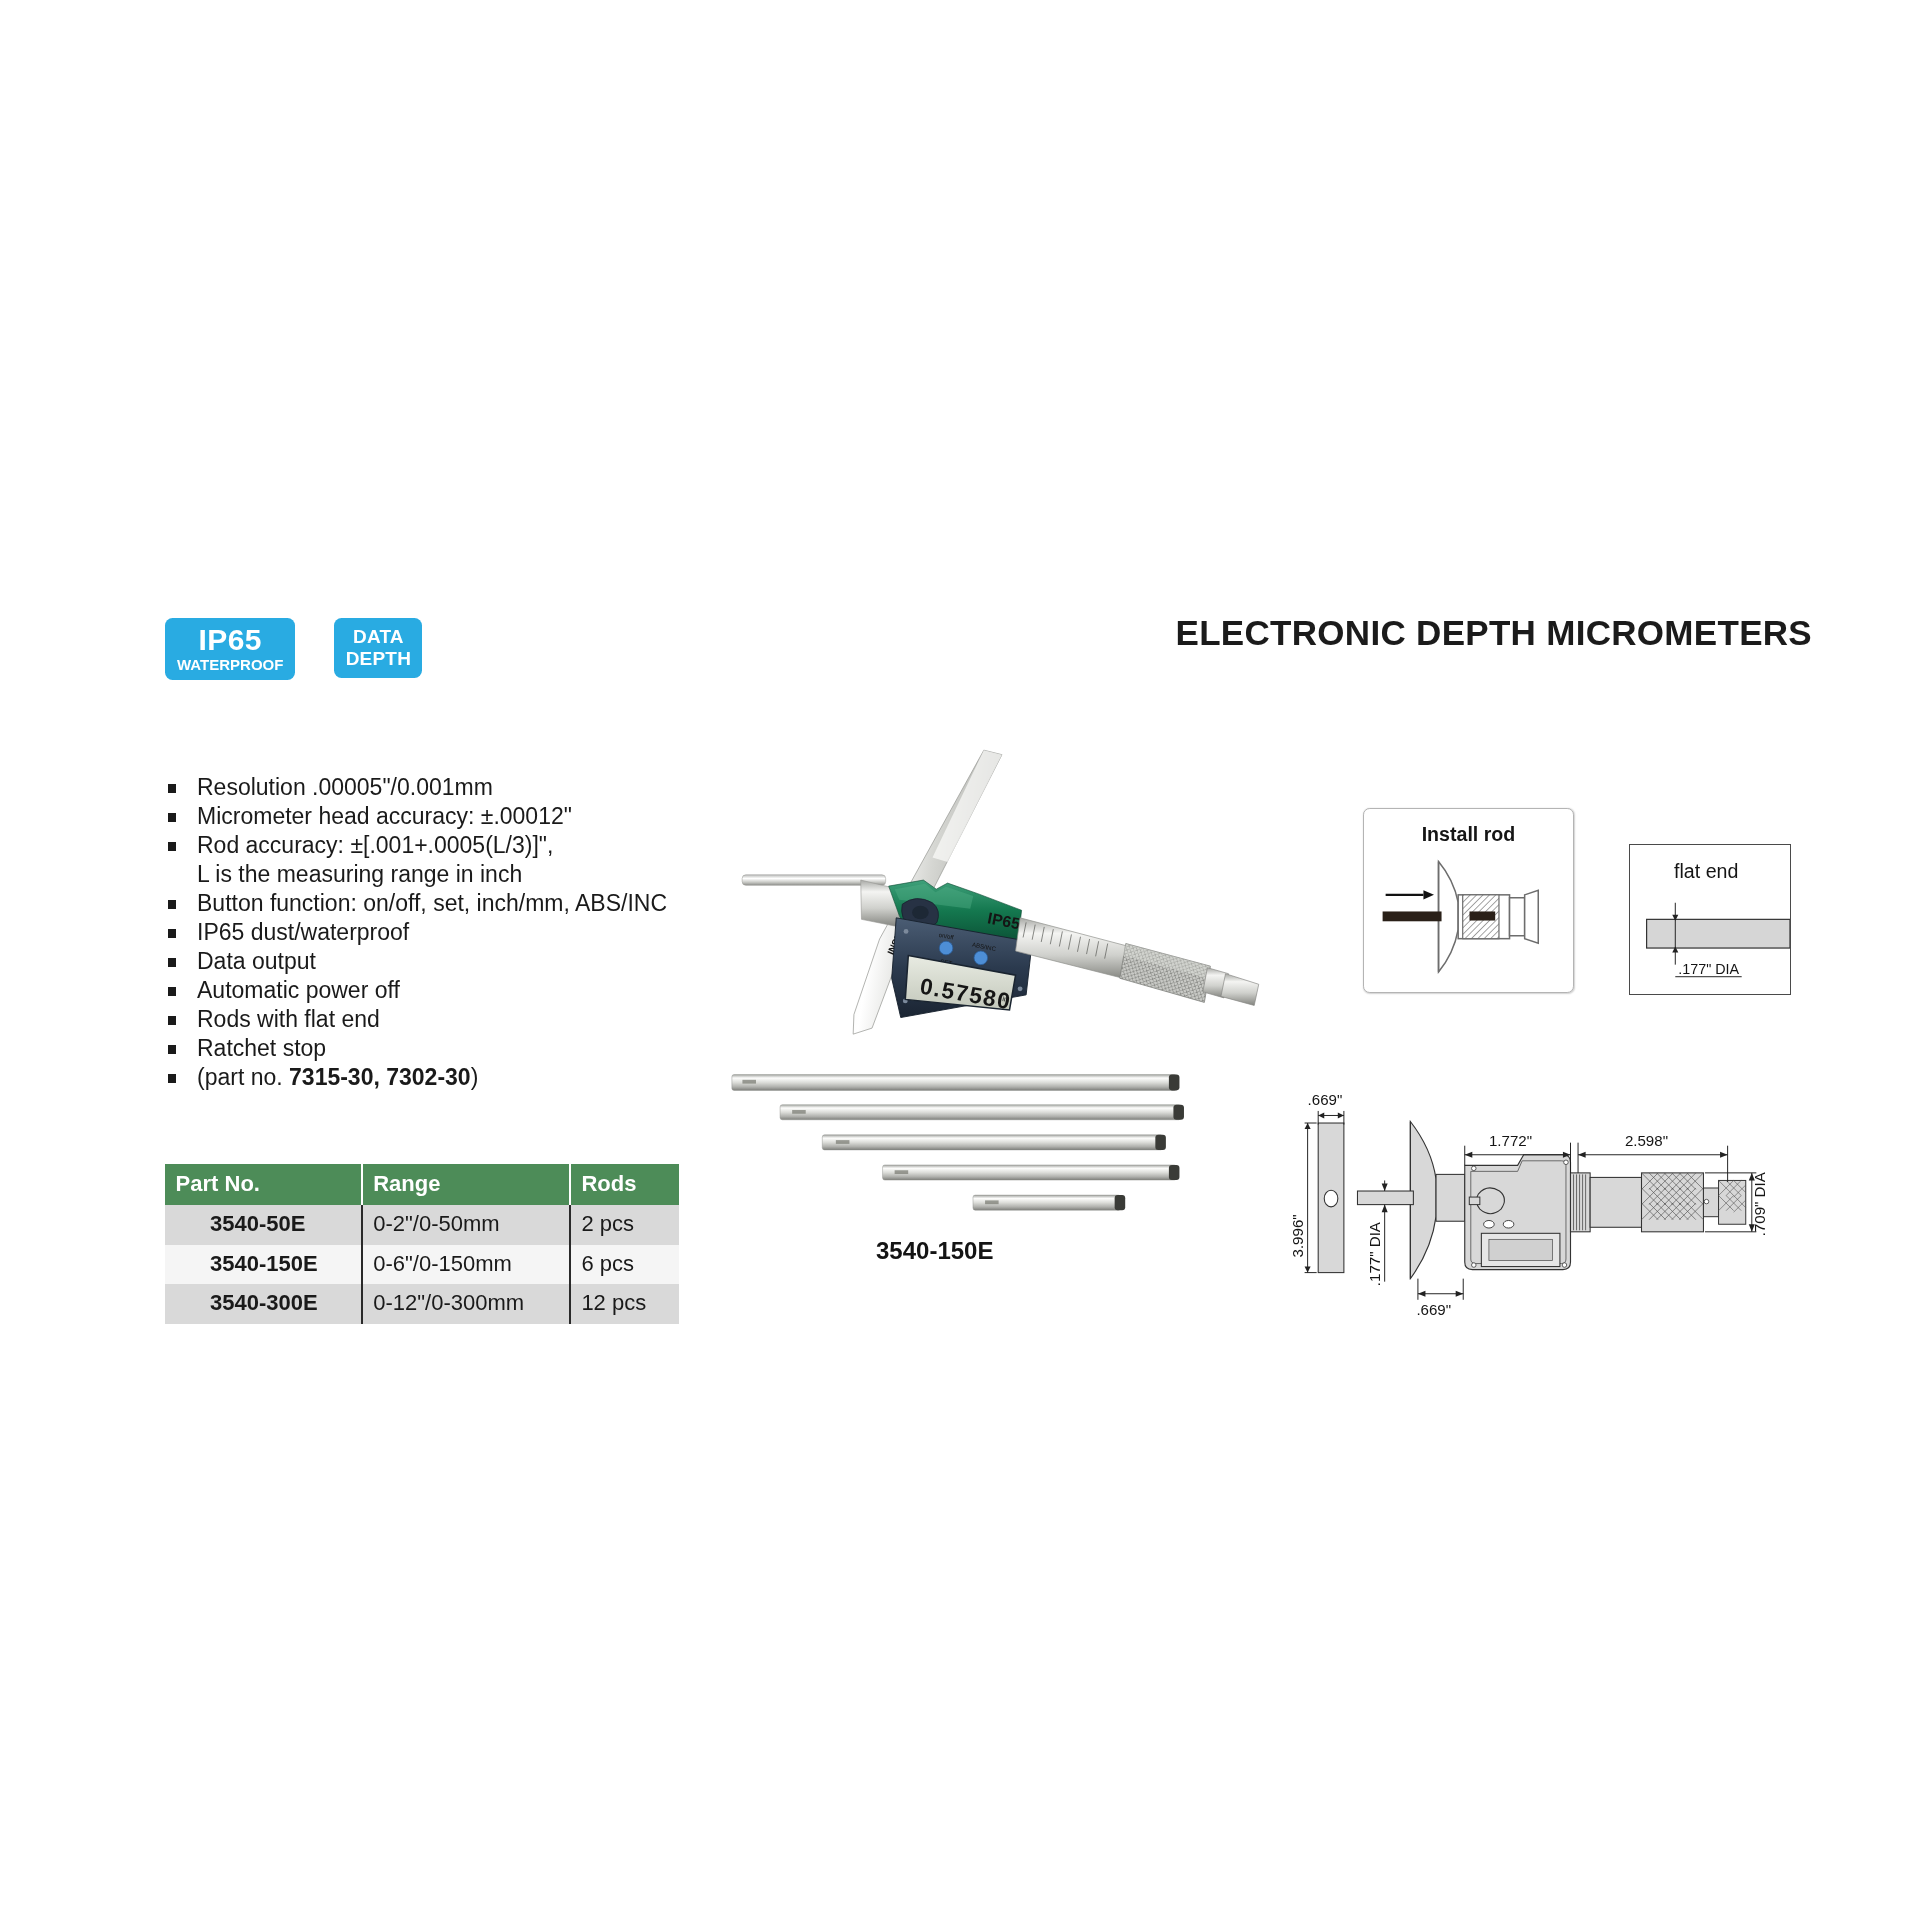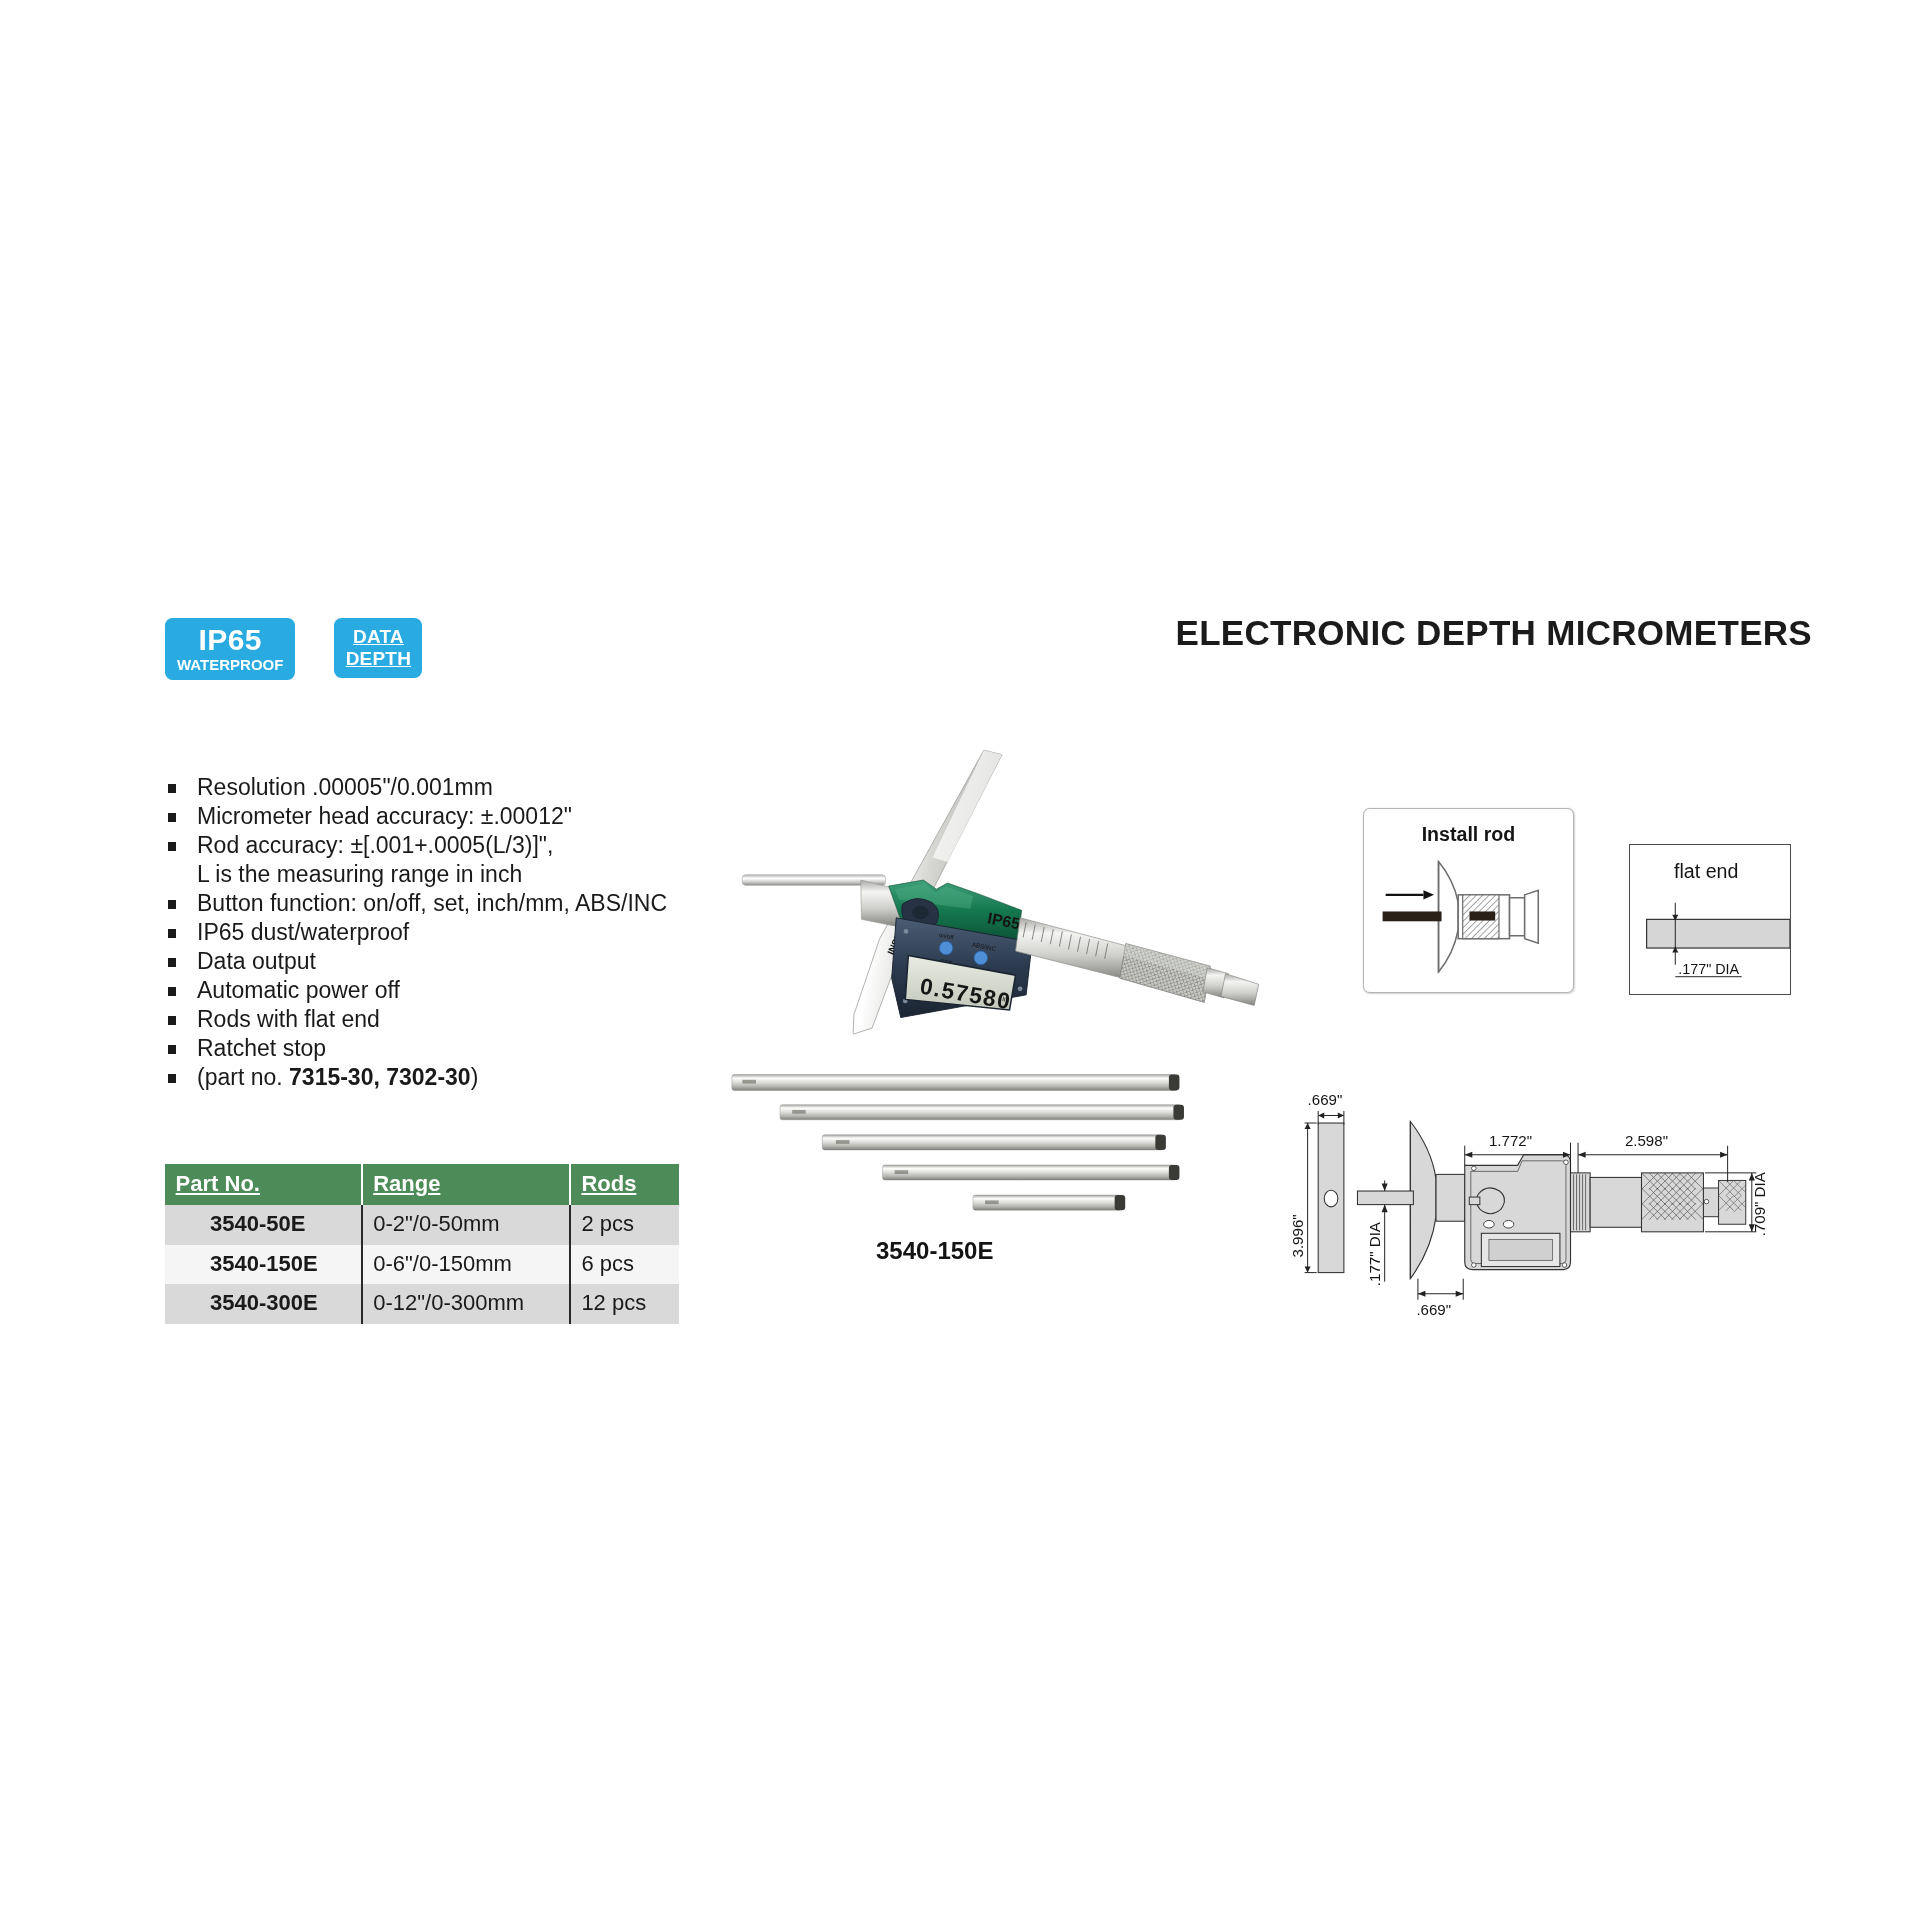--- a/index.html
+++ b/index.html
@@ -43,21 +43,20 @@
     display: block;
     margin-bottom: 2.3px;
   }
   .badge-ip65 .b-sub {
     font-size: 15px;
     letter-spacing: 0px;
     display: block;
   }
   .badge-data {
     padding: 9px 11.3px 9.8px 11.3px;
-    text-decoration: underline;
   }
   .badge-data .b-l1,
   .badge-data .b-l2 {
     display: block;
     font-size: 19px;
     letter-spacing: 0.2px;
   }
   .badge-data .b-l1 { margin-bottom: 3px; }
 
   
@@ -109,21 +108,20 @@
     font-size: 22px;
   }
   #spec-table th {
     background: #4d8c58;
     color: #ffffff;
     font-weight: bold;
     text-align: left;
     padding: 6.8px 10.6px 8.3px 10.6px;
     border-right: 2.3px solid #ffffff;
     white-space: nowrap;
-    text-decoration: underline;
   }
   #spec-table th:last-child { border-right: none; }
   #spec-table td {
     padding: 6px 10.6px 7.6px 10.6px;
     border-right: 2.3px solid #2a2a2a;
     white-space: nowrap;
     color: #1a1a1a;
   }
   #spec-table td:last-child { border-right: none; }
   #spec-table td.partno { font-weight: bold; padding-left: 45px; }

